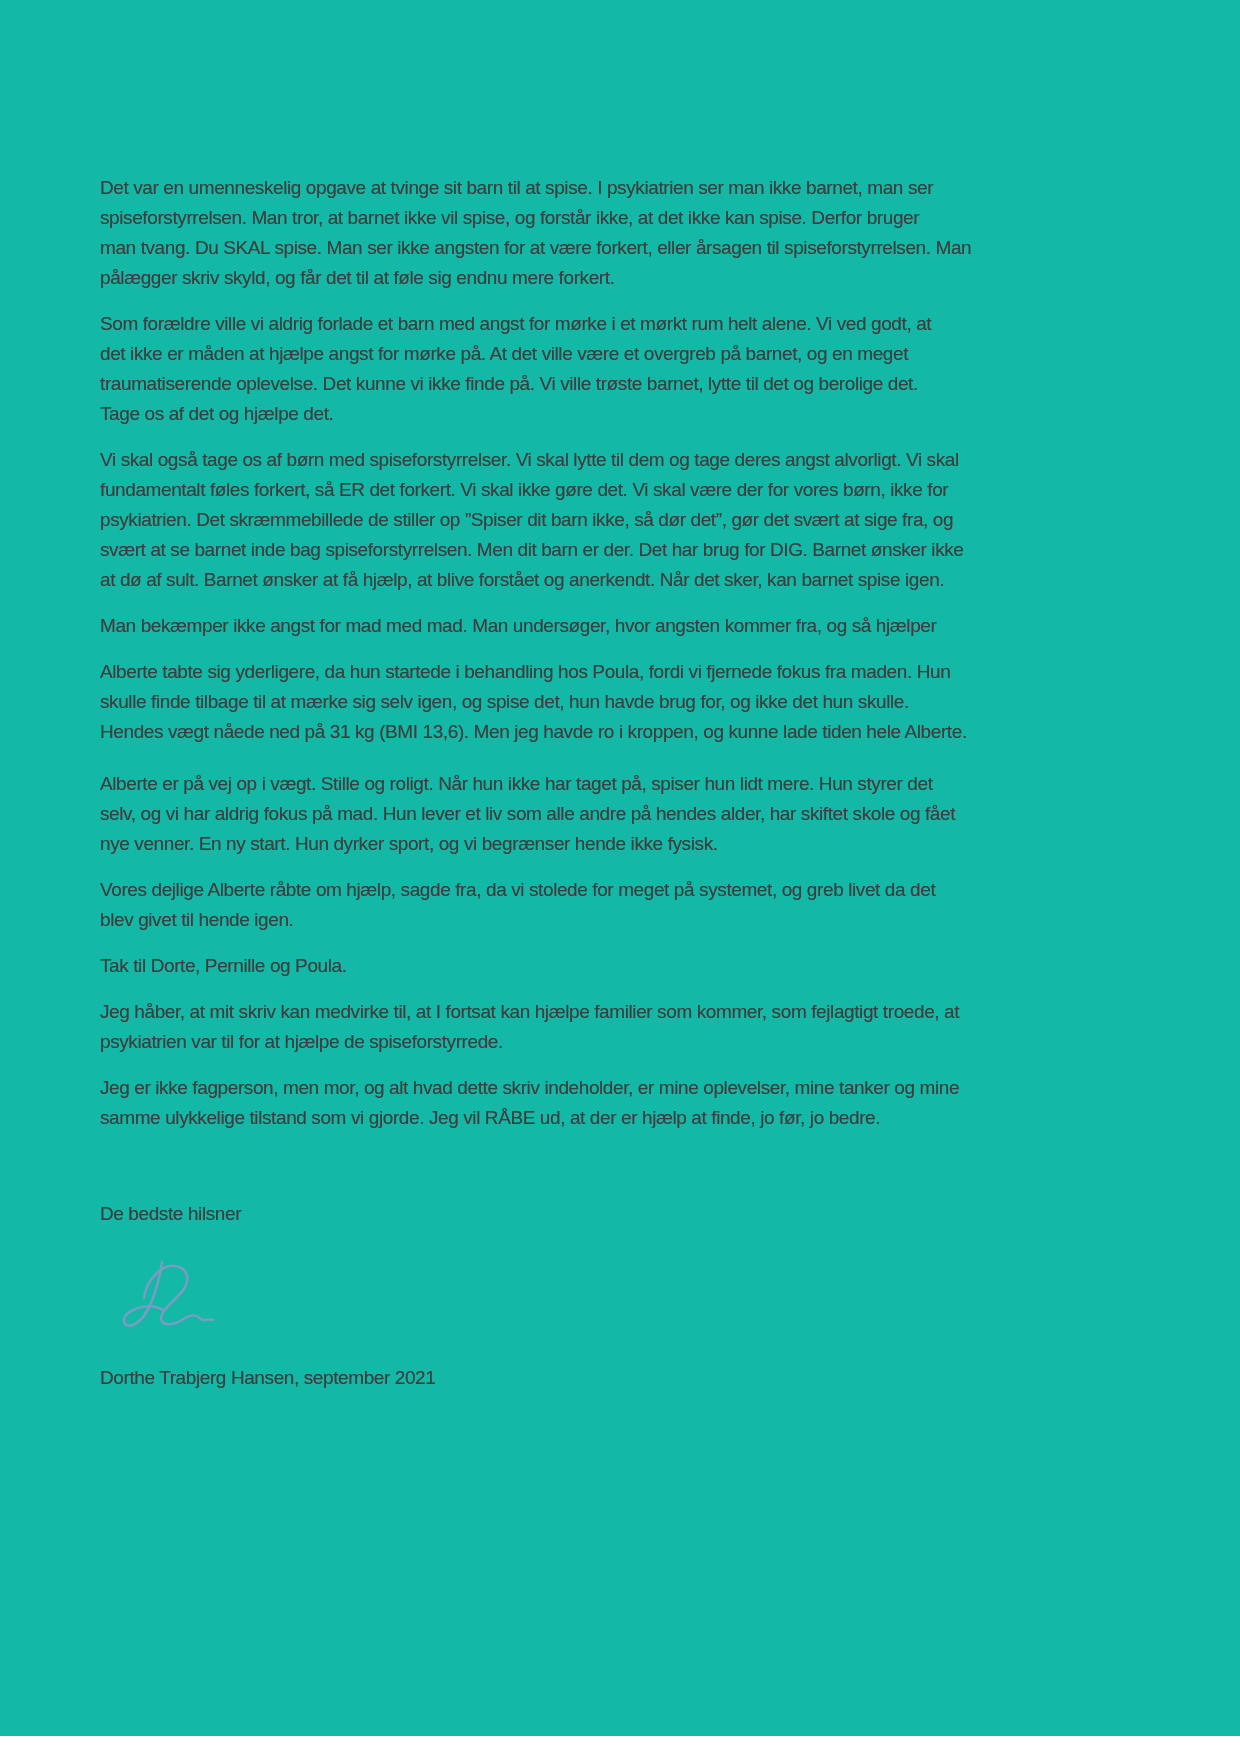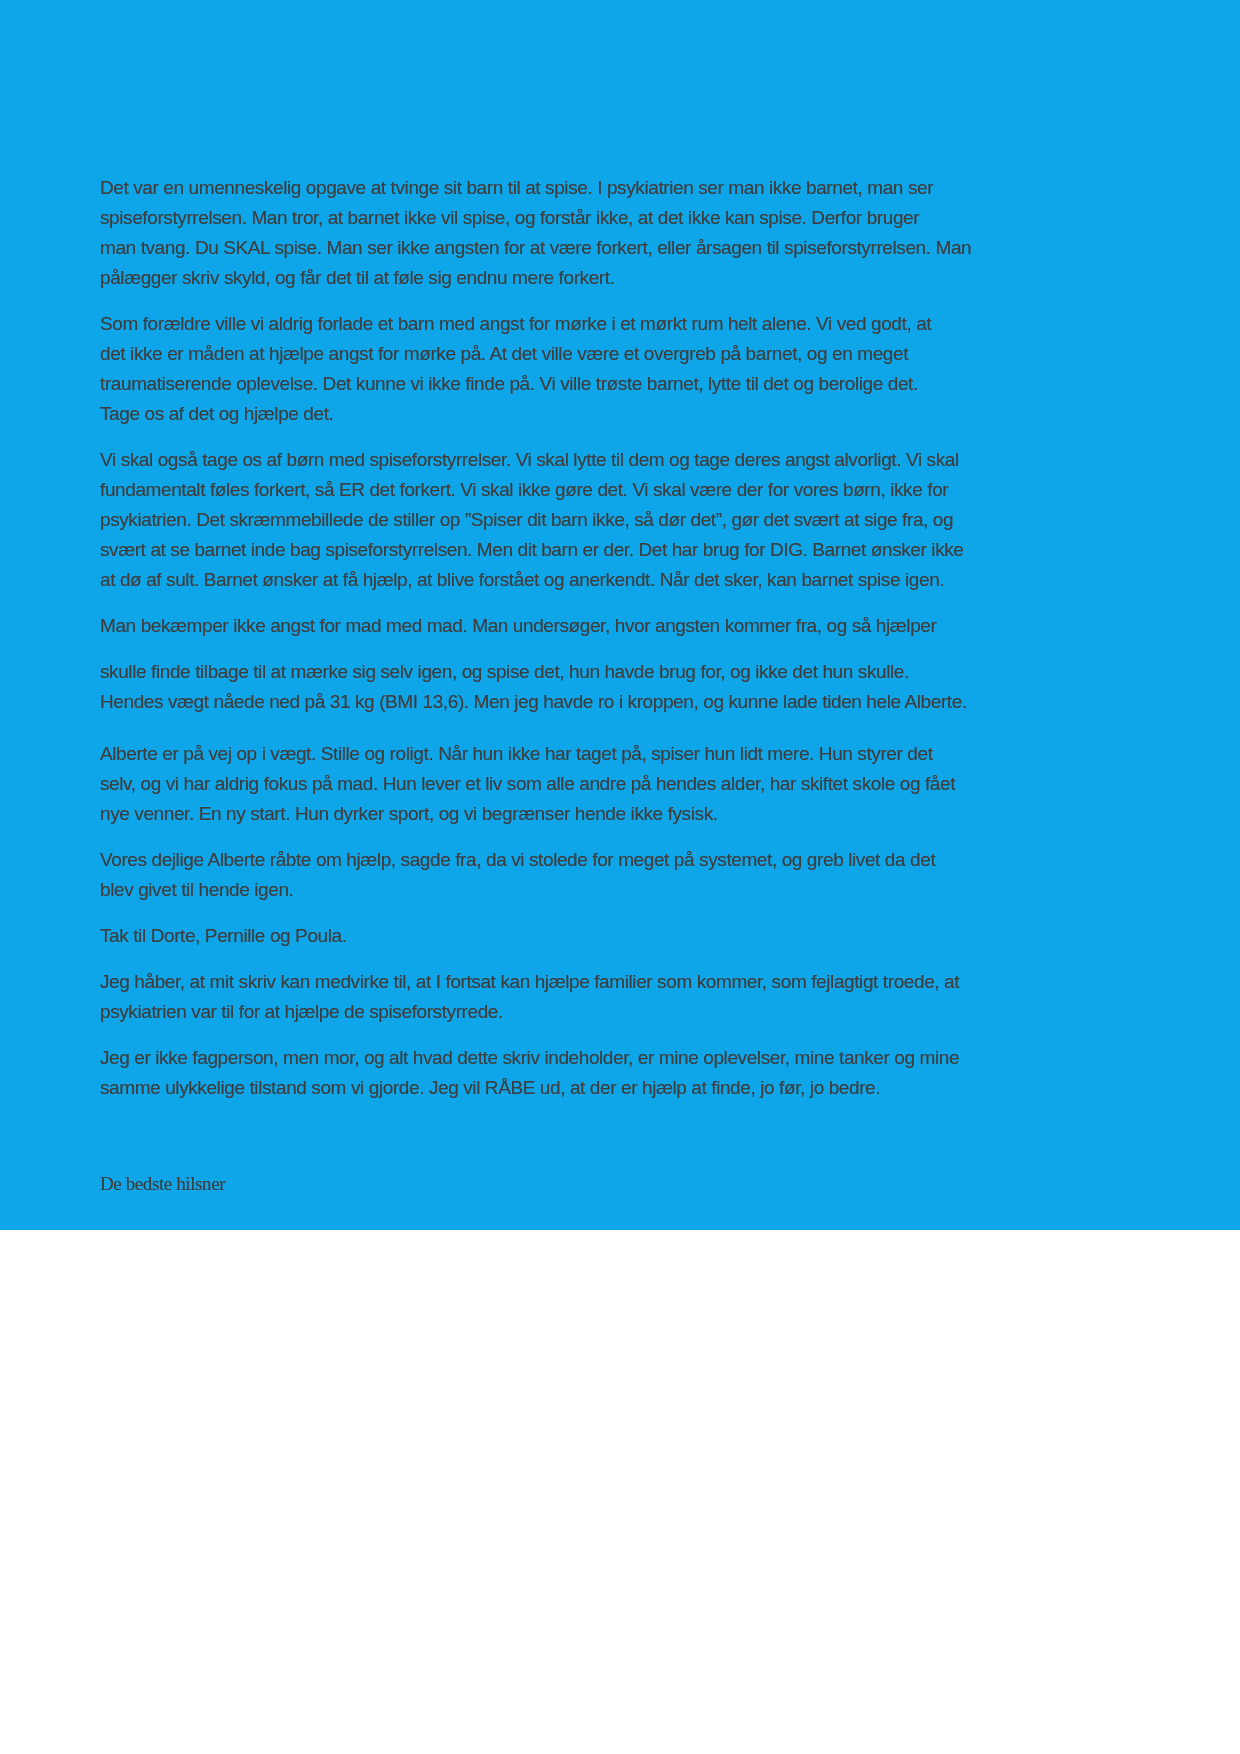--- a/index.html
+++ b/index.html
@@ -3,22 +3,22 @@
 <meta charset="utf-8">
 <style>
   html, body {
     margin: 0;
     padding: 0;
     background: #ffffff;
   }
   .page {
     position: relative;
     width: 1240px;
-    height: 1230px;
-    background: #0ea5e9;
+    height: 1736px;
+    background: #14b8a6;
     overflow: hidden;
     font-family: "Liberation Sans", sans-serif;
     color: #3e3e3e;
   }
   .content {
     position: absolute;
     left: 100px;
     top: 173px;
     width: 1070px;
   }
@@ -37,21 +37,20 @@
     letter-spacing: -0.4px;
     color: #3e3e3e;
     text-shadow: 0 0 0.6px rgba(70,70,70,0.55);
   }
   .closing {
     margin-top: 66px;
     font-size: 19px;
     line-height: 30px;
     letter-spacing: -0.4px;
     text-shadow: 0 0 0.6px rgba(70,70,70,0.55);
-    font-family: Liberation Serif, serif;
   }
   .signature-wrap {
     margin-top: 28px;
     margin-left: 16px;
     width: 120px;
     height: 76px;
   }
   .signature-wrap svg {
     display: block;
   }
@@ -104,20 +103,21 @@
           <span class="line">Vi skal også tage os af børn med spiseforstyrrelser. Vi skal lytte til dem og tage deres angst alvorligt. Vi skal</span>
           <span class="line">fundamentalt føles forkert, så ER det forkert. Vi skal ikke gøre det. Vi skal være der for vores børn, ikke for</span>
           <span class="line">psykiatrien. Det skræmmebillede de stiller op ”Spiser dit barn ikke, så dør det”, gør det svært at sige fra, og</span>
           <span class="line">svært at se barnet inde bag spiseforstyrrelsen. Men dit barn er der. Det har brug for DIG. Barnet ønsker ikke</span>
           <span class="line">at dø af sult. Barnet ønsker at få hjælp, at blive forstået og anerkendt. Når det sker, kan barnet spise igen.</span>
         </p>
         <p class="para">
           <span class="line">Man bekæmper ikke angst for mad med mad. Man undersøger, hvor angsten kommer fra, og så hjælper</span>
         </p>
         <p class="para">
+          <span class="line">Alberte tabte sig yderligere, da hun startede i behandling hos Poula, fordi vi fjernede fokus fra maden. Hun</span>
           <span class="line">skulle finde tilbage til at mærke sig selv igen, og spise det, hun havde brug for, og ikke det hun skulle.</span>
           <span class="line">Hendes vægt nåede ned på 31 kg (BMI 13,6). Men jeg havde ro i kroppen, og kunne lade tiden hele Alberte.</span>
         </p>
         <p class="para extra-gap">
           <span class="line">Alberte er på vej op i vægt. Stille og roligt. Når hun ikke har taget på, spiser hun lidt mere. Hun styrer det</span>
           <span class="line">selv, og vi har aldrig fokus på mad. Hun lever et liv som alle andre på hendes alder, har skiftet skole og fået</span>
           <span class="line">nye venner. En ny start. Hun dyrker sport, og vi begrænser hende ikke fysisk.</span>
         </p>
         <p class="para">
           <span class="line">Vores dejlige Alberte råbte om hjælp, sagde fra, da vi stolede for meget på systemet, og greb livet da det</span>

